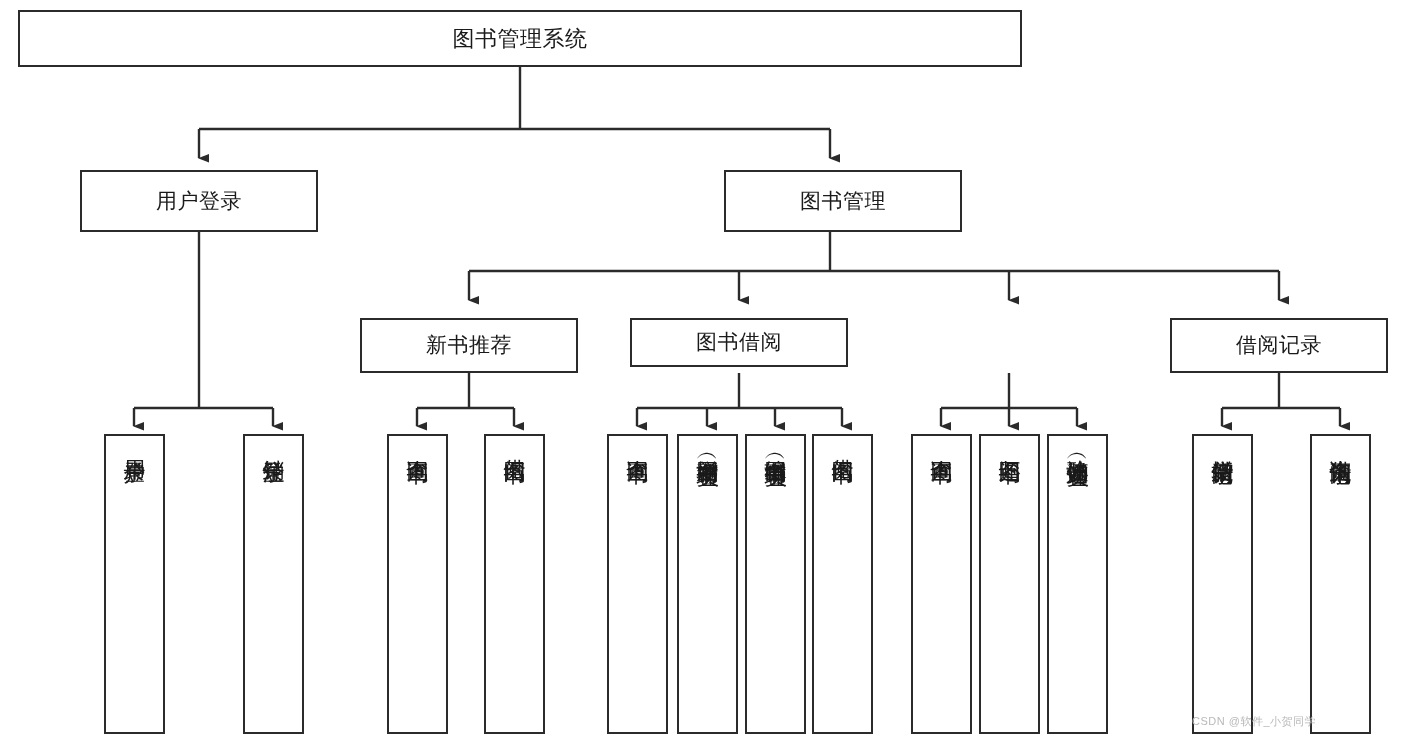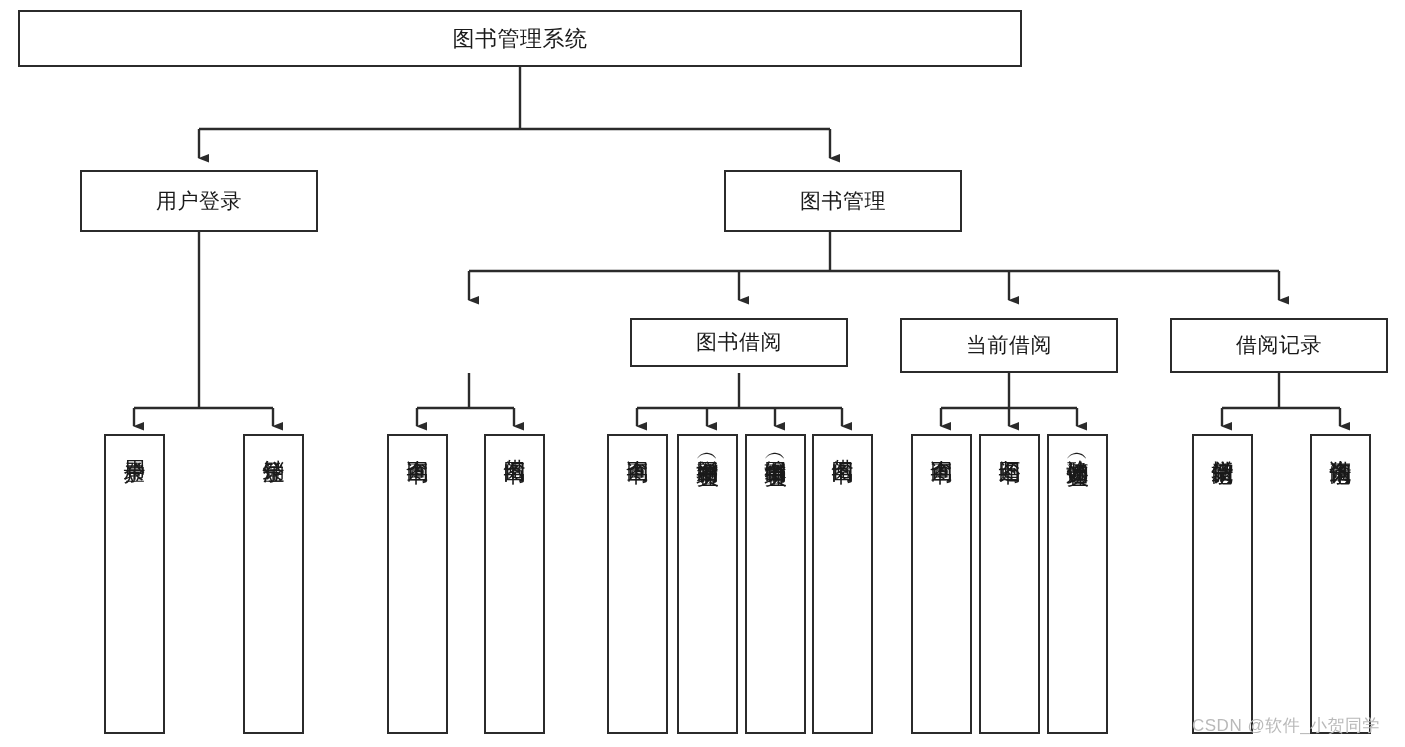--- a/index.html
+++ b/index.html
@@ -58,21 +58,21 @@
     writing-mode: vertical-rl;
     text-orientation: upright;
     font-size: 22px;
     line-height: 1.0;
     letter-spacing: 1px;
     white-space: nowrap;
   }
   .watermark {
     position: absolute;
     color: #b9b9b9;
-    font-size: 17px;
+    font-size: 11px;
     white-space: nowrap;
     letter-spacing: 0.5px;
     user-select: none;
   }
 </style>
 </head>
 <body>
 
 <div id="canvas">
 
@@ -131,25 +131,25 @@
     <span class="label">图书管理系统</span>
   </div>
 
   <div class="node horiz" style="left:80px;top:170px;width:238px;height:62px;">
     <span class="label">用户登录</span>
   </div>
   <div class="node horiz" style="left:711px;top:170px;width:238px;height:62px;margin-left:13px;">
     <span class="label">图书管理</span>
   </div>
 
+  <div class="node horiz" style="left:360px;top:318px;width:218px;height:55px;">
+    <span class="label">新书推荐</span>
+  </div>
   <div class="node horiz" style="left:630px;top:318px;width:218px;height:49px;">
     <span class="label">图书借阅</span>
-  </div>
-  <div class="node horiz" style="left:900px;top:318px;width:218px;height:55px;">
-    <span class="label">当前借阅</span>
   </div>
   <div class="node horiz" style="left:1170px;top:318px;width:218px;height:55px;">
     <span class="label">借阅记录</span>
   </div>
 
   <div class="node vert" style="left:104px;top:434px;width:61px;height:300px;">
     <span class="label">用户登录</span>
   </div>
   <div class="node vert" style="left:243px;top:434px;width:61px;height:300px;">
     <span class="label">注销登录</span>

